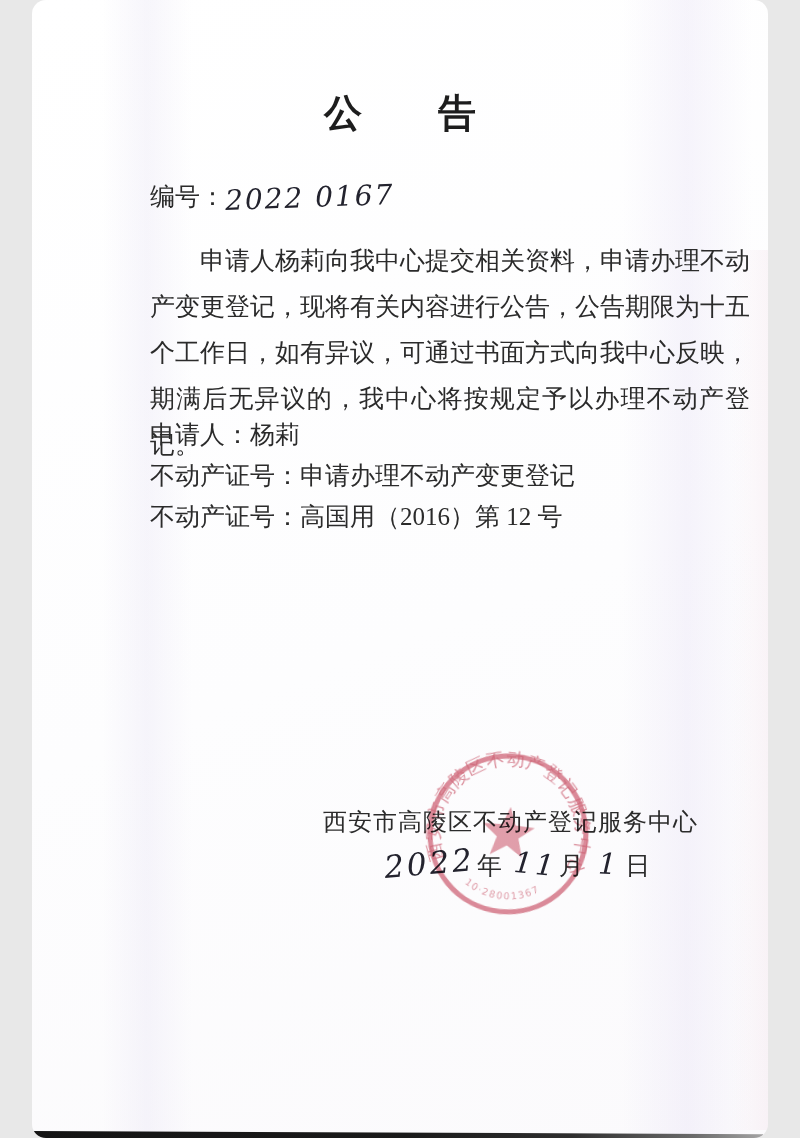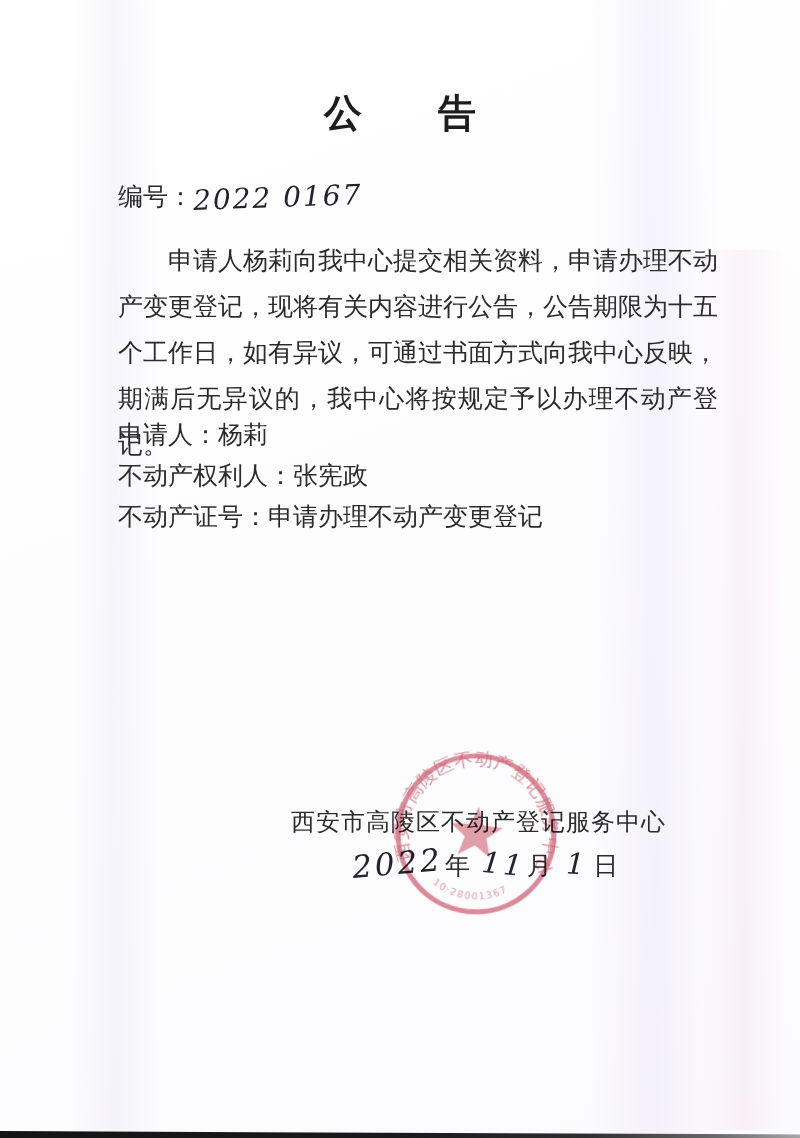--- a/index.html
+++ b/index.html
@@ -1,25 +1,26 @@
 <!DOCTYPE html>
 <html><head>
 <meta charset="utf-8">
 <style>
   * { margin: 0; padding: 0; box-sizing: border-box; }
   html, body { background: #e8e8e8; }
   .page {
     position: relative;
-    width: 800px;
+    width: 736px;
     height: 1138px;
     margin: 0 auto;
     background: linear-gradient(160deg, #ffffff 0%, #fdfdfe 55%, #fbfafc 100%);
     overflow: hidden;
     font-family: "Liberation Serif", "DejaVu Serif", serif;
     color: #2a2a2a;
+    border-radius: 14px;
   }
   
   .streak { position: absolute; pointer-events: none; }
   .streak.s1 { left: 70px; top: 0; width: 90px; height: 1138px;
     background: linear-gradient(to right, transparent, rgba(223,218,240,0.25), transparent); }
   .streak.s2 { left: 590px; top: 0; width: 130px; height: 1138px;
     background: linear-gradient(to right, transparent, rgba(226,219,243,0.30), transparent); }
   .streak.s3 { left: 700px; top: 250px; width: 85px; height: 880px;
     background: linear-gradient(to right, transparent, rgba(238,214,226,0.28), transparent); }
 
@@ -124,24 +125,24 @@
     <span>编号：</span><span class="hand">2022 0167</span>
   </div>
 
   <p class="body-paragraph">申请人杨莉向我中心提交相关资料，申请办理不动产变更登记，现将有关内容进行公告，公告期限为十五个工作日，如有异议，可通过书面方式向我中心反映，期满后无异议的，我中心将按规定予以办理不动产登记。</p>
 
   <div class="fields">
     <div class="field-row">
       <span>申请人：</span><span>杨莉</span>
     </div>
     <div class="field-row">
-      <span>不动产权利人：</span><span>张宪政</span>
+      <span>不动产证号：</span><span>申请办理不动产变更登记</span>
     </div>
     <div class="field-row">
-      <span>不动产证号：</span><span>申请办理不动产变更登记</span>
+      <span>不动产证号：</span><span>高国用（2016）第 12 号</span>
     </div>
   </div>
 
   <div class="signature-org">西安市高陵区不动产登记服务中心</div>
 
   <div class="signature-date">
     <span class="hand yr">2022</span><span class="unit">年</span><span class="hand mo">11</span><span class="unit">月</span><span class="hand dy">1</span><span class="unit">日</span>
   </div>
 
   <svg class="stamp" viewBox="0 0 170 170" xmlns="http://www.w3.org/2000/svg">

